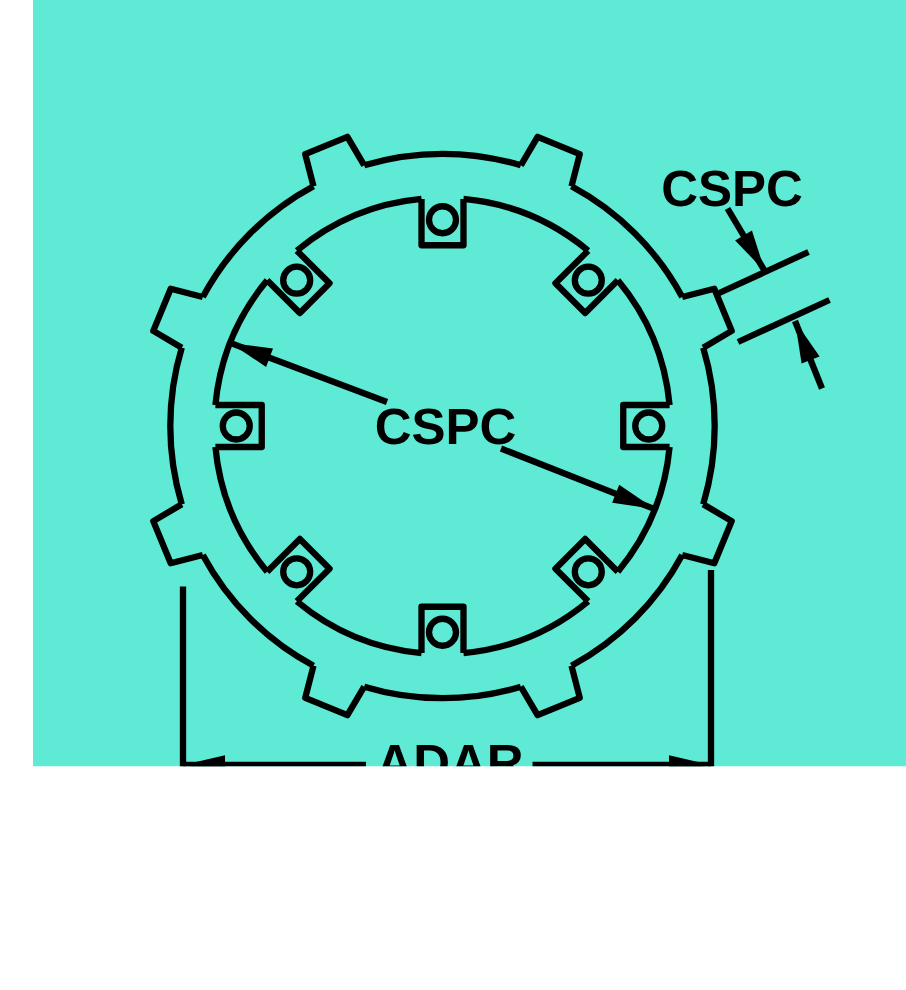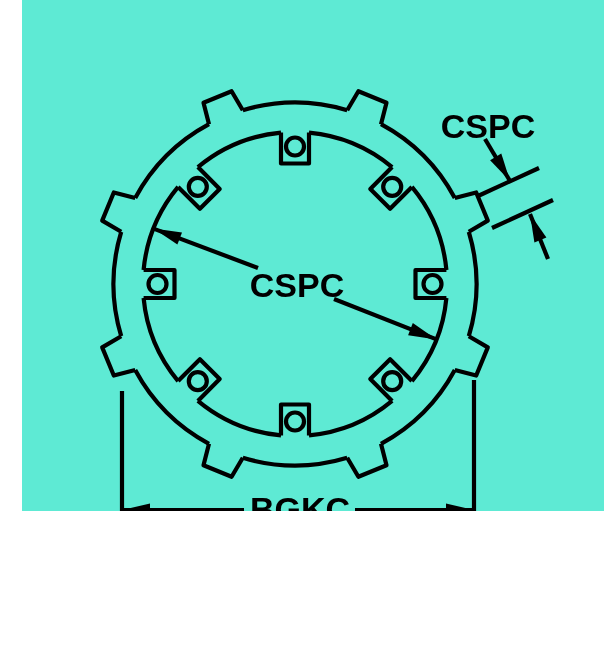--- a/index.html
+++ b/index.html
@@ -70,14 +70,14 @@
       <polygon points="508.0,214.0 524.4,237.6 512.4,242.4" fill="#000000"></polygon>
       <line stroke="#000000" stroke-width="4.2" fill="none" stroke-linejoin="round" stroke-linecap="butt" x1="100" y1="391" x2="100" y2="532"></line>
       <line stroke="#000000" stroke-width="4.2" fill="none" stroke-linejoin="round" stroke-linecap="butt" x1="452" y1="380" x2="452" y2="532"></line>
       <line stroke="#000000" stroke-width="4.2" fill="none" stroke-linejoin="round" stroke-linecap="butt" x1="222" y1="510" x2="100" y2="510"></line>
       <polygon points="100.0,510.0 128.0,503.5 128.0,516.5" fill="#000000"></polygon>
       <line stroke="#000000" stroke-width="4.2" fill="none" stroke-linejoin="round" stroke-linecap="butt" x1="333" y1="510" x2="452" y2="510"></line>
       <polygon points="452.0,510.0 424.0,516.5 424.0,503.5" fill="#000000"></polygon>
     </svg>
   <div class="lbl" id="lbl-cspc">CSPC</div>
   <div class="lbl" id="lbl-bgkc">CSPC</div>
-  <div class="lbl" id="lbl-adar">BGKC</div>
+  <div class="lbl" id="lbl-adar">ADAR</div>
 </div>
 
 </body></html>

